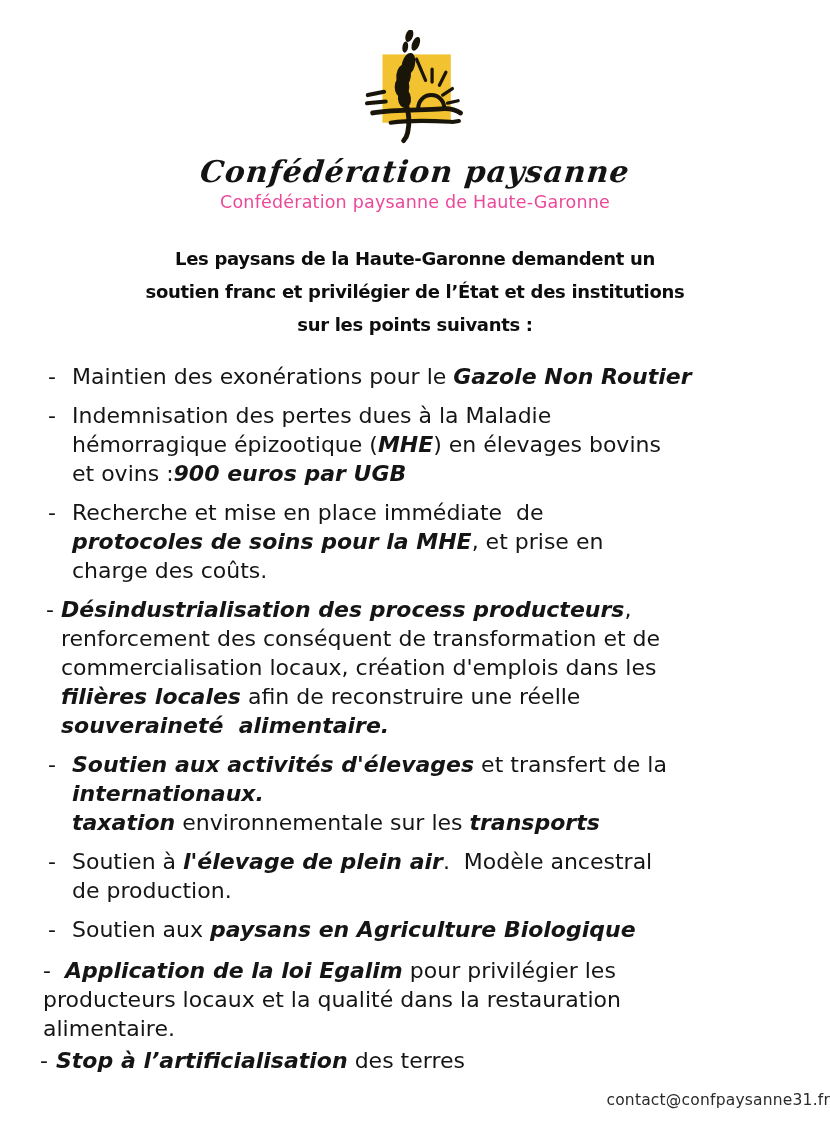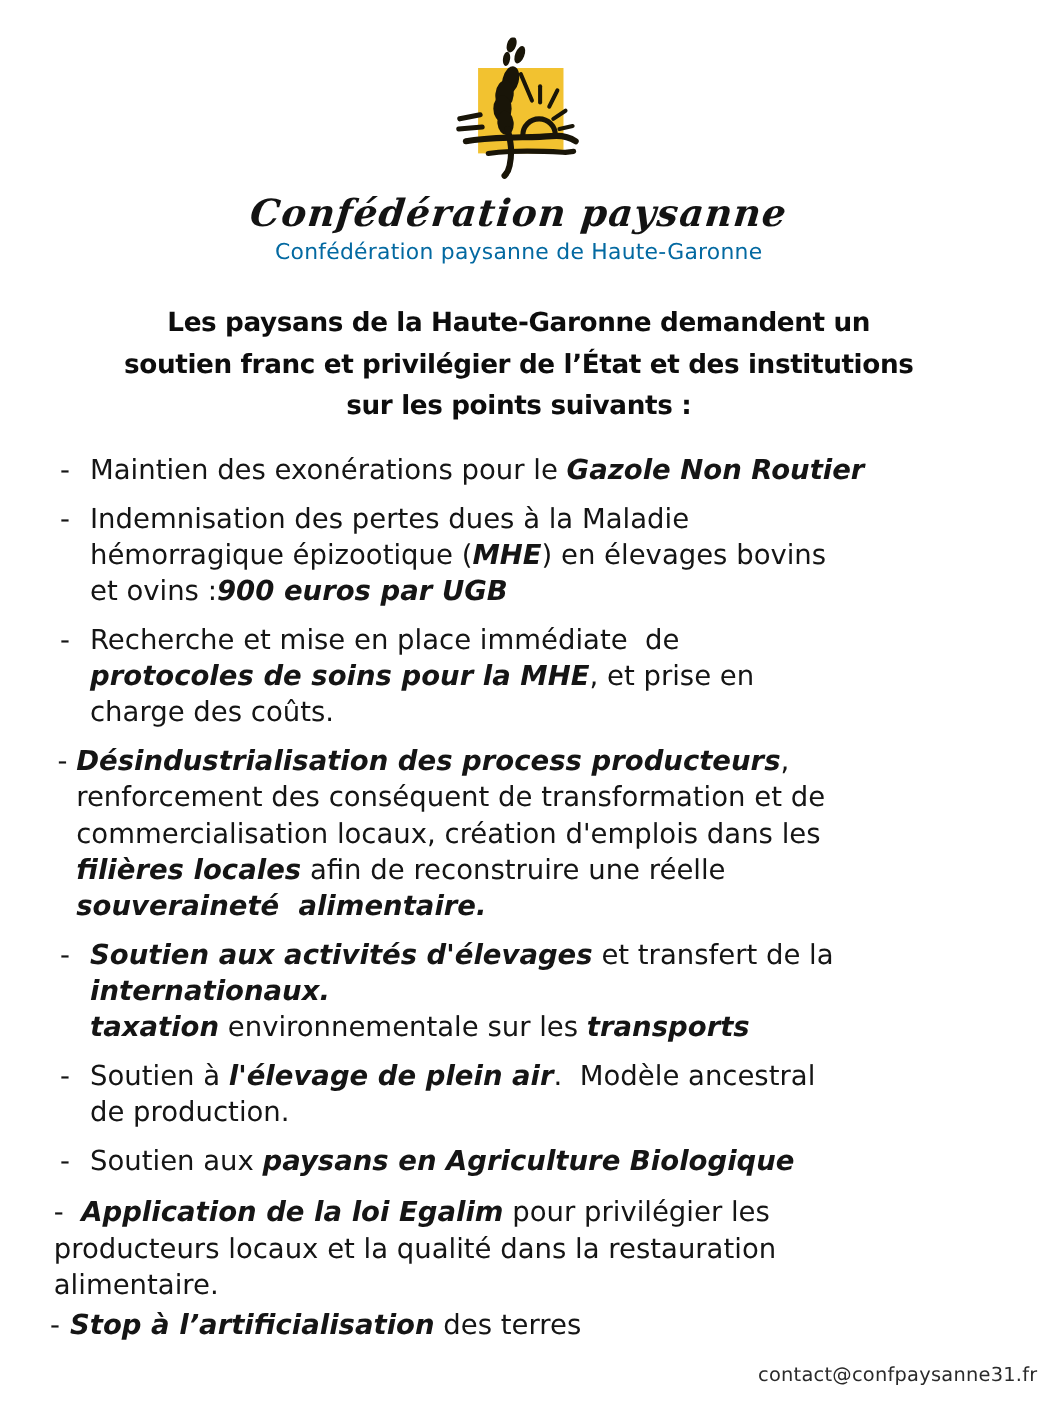--- a/index.html
+++ b/index.html
@@ -16,29 +16,29 @@
   .logo-svg { display:block; margin:0 auto; width:118px; height:122px; }
   .script-title {
     font-family:"DejaVu Serif","Liberation Serif",serif;
     font-style:italic; font-weight:bold;
     font-size:30px; letter-spacing:1px;
     color:#131313;
     margin-top:2px;
     transform:skewX(-6deg);
   }
   .logo-subtitle {
-    font-size:17.5px; color:#0369a1; margin-top:3px; letter-spacing:0.2px;
+    font-size:17.5px; color:#ec4899; margin-top:3px; letter-spacing:0.2px;
   }
 
   
   .heading {
     margin-top:30px;
     text-align:center;
     font-weight:bold;
-    font-size:21px;
+    font-size:18px;
     line-height:33px;
     letter-spacing:-0.3px;
     color:#0d0d0d;
   }
 
   
   .bullets { margin-top:21px; padding-left:48px; padding-right:40px; }
   .bullet { display:flex; margin-top:10px; font-size:22px; line-height:29px; }
   .bullet:first-child { margin-top:0; }
   .dash-col { flex:0 0 24px; white-space:pre; }

